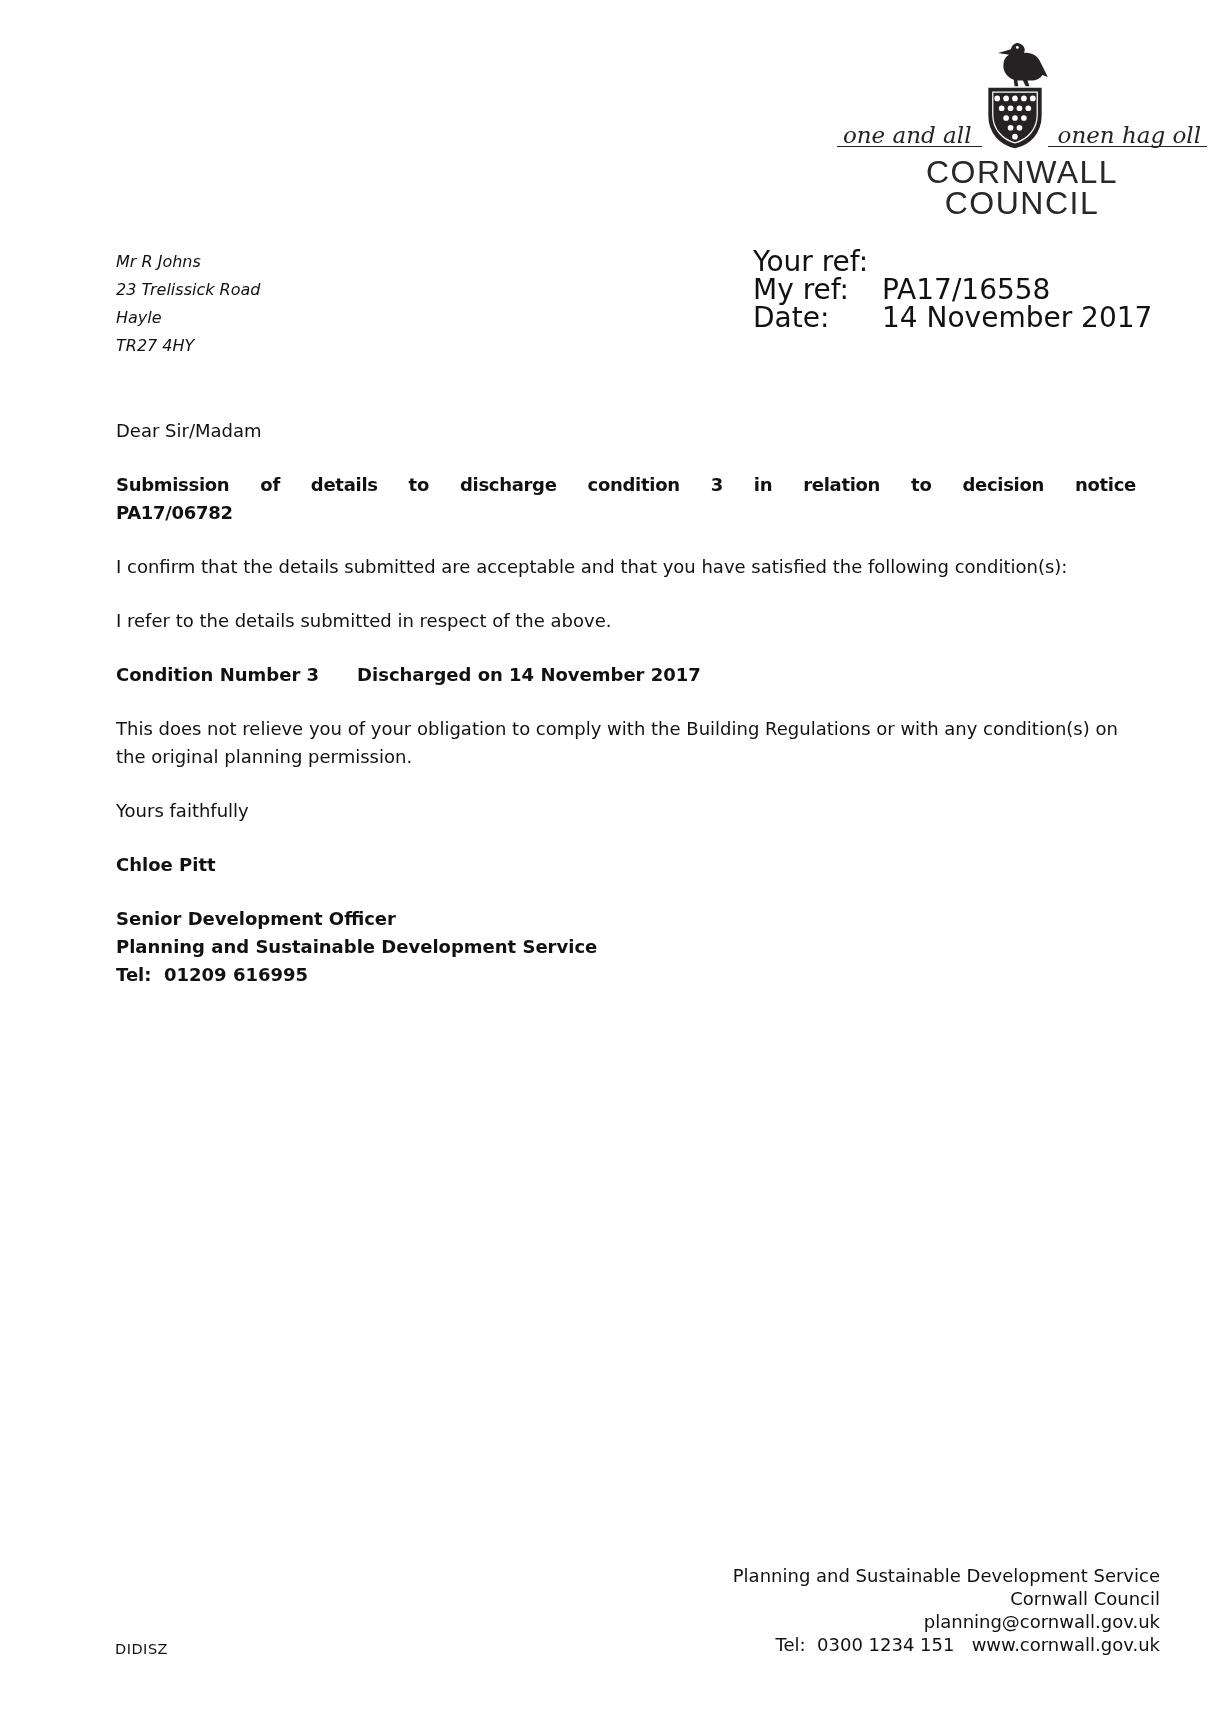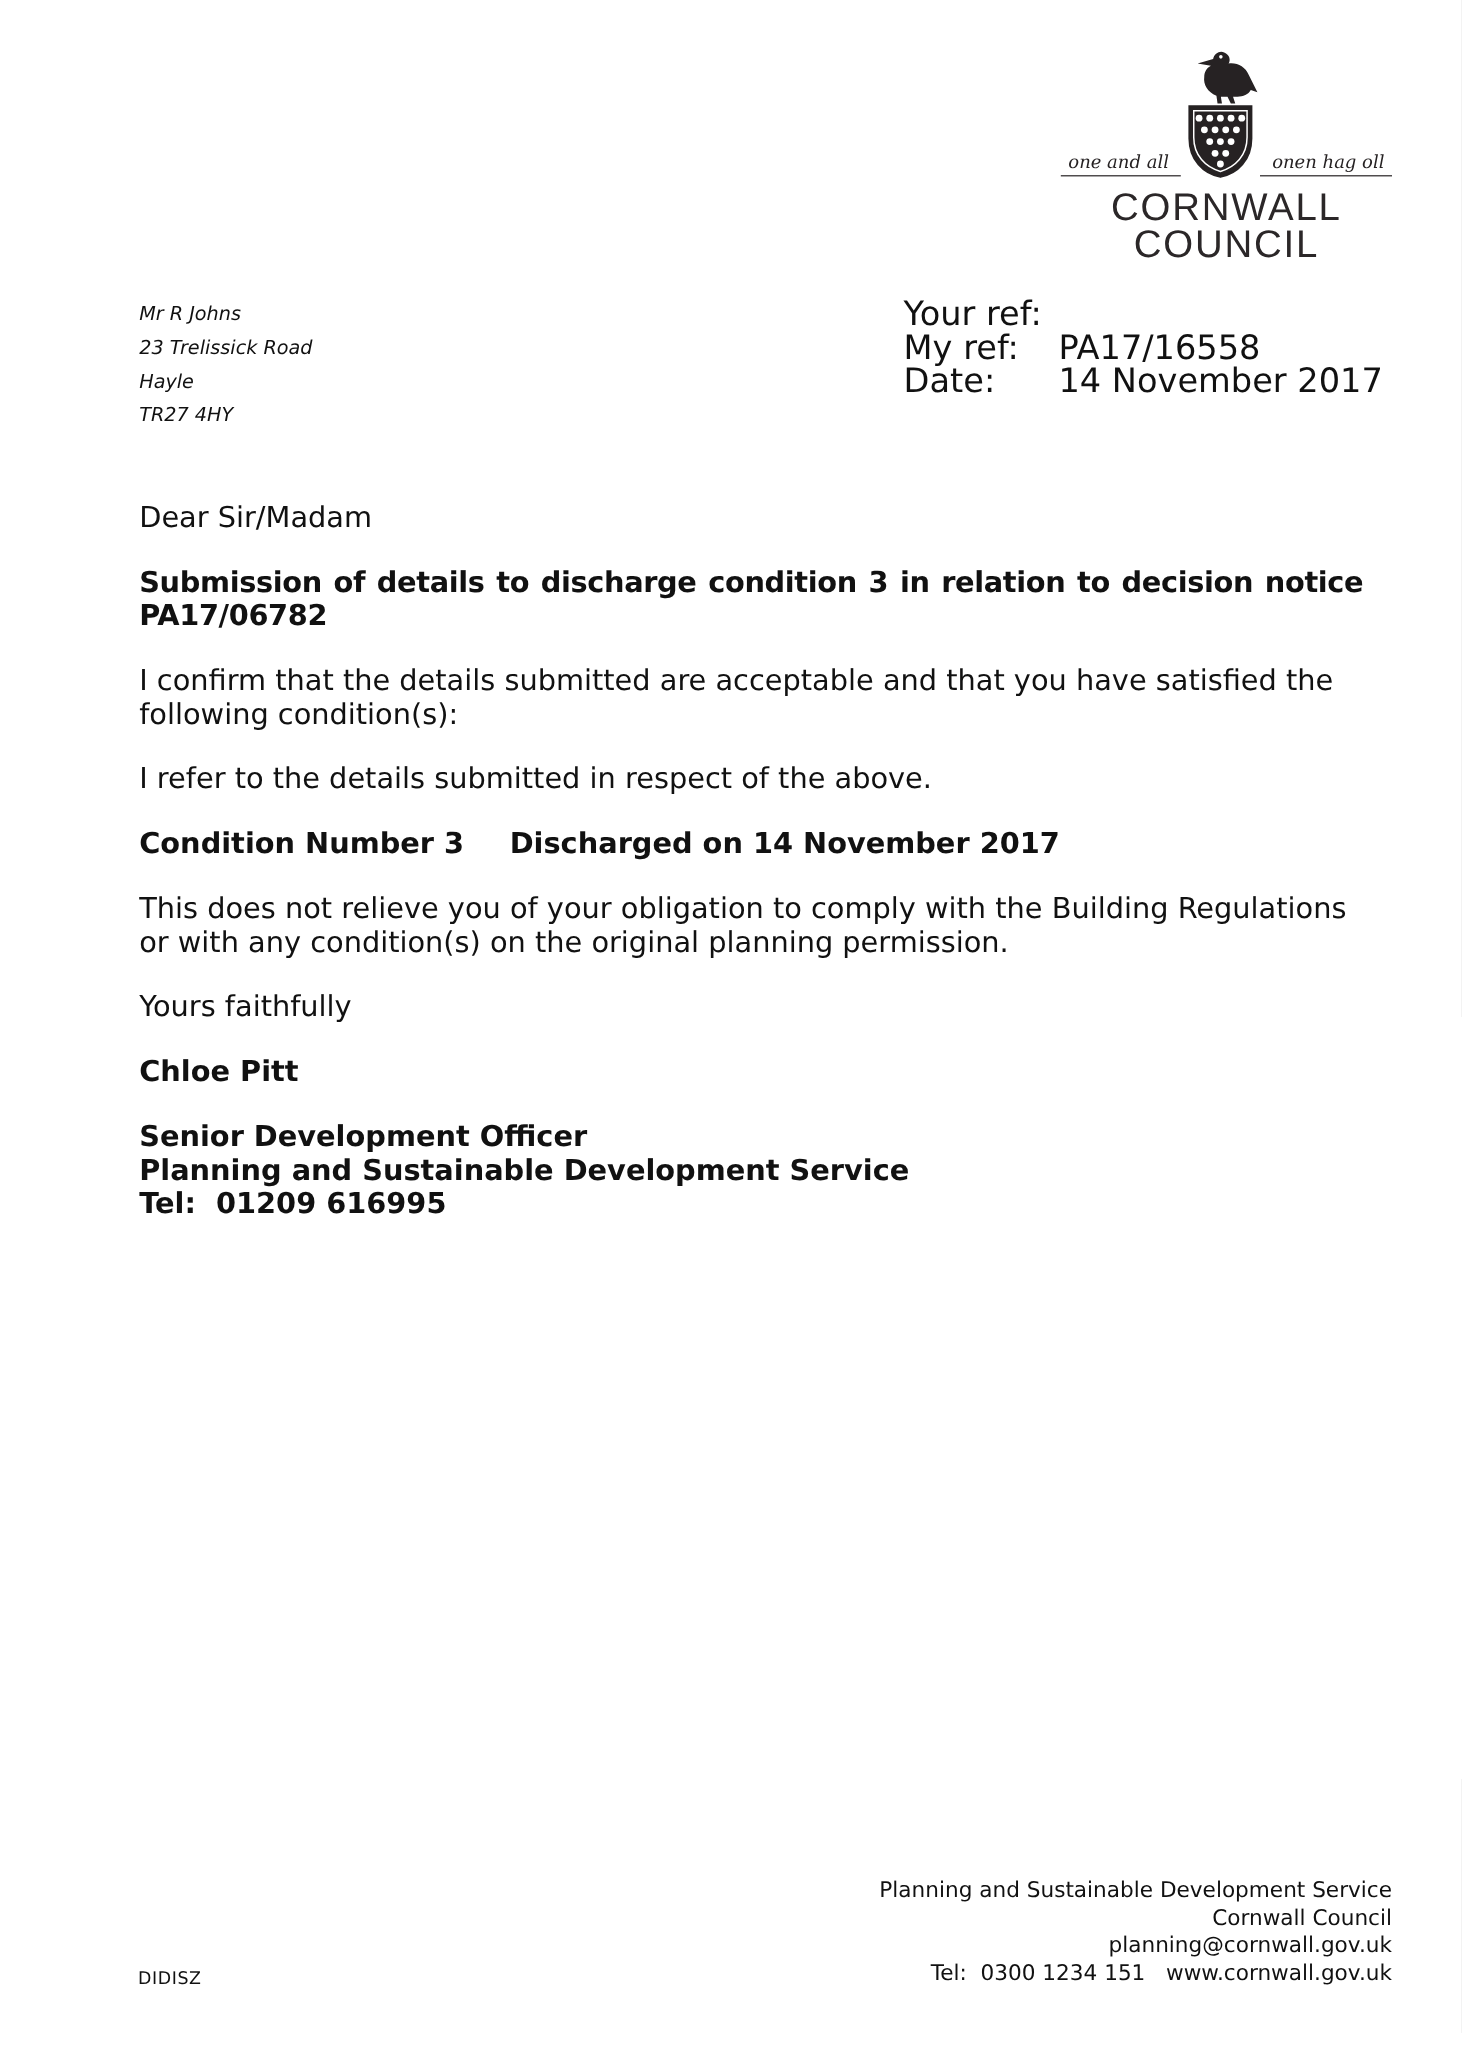--- a/index.html
+++ b/index.html
@@ -26,21 +26,21 @@
     color: #262223;
   }
   .crest-row {
     display: flex;
     align-items: flex-end;
     justify-content: center;
   }
   .motto {
     font-family: "DejaVu Serif", "Liberation Serif", serif;
     font-style: italic;
-    font-size: 15px;
+    font-size: 23px;
     line-height: 20px;
     border-bottom: 1px solid #262223;
     padding-bottom: 1px;
     margin-bottom: 3px;
     white-space: nowrap;
   }
   .motto-left  { padding-left: 6px;  padding-right: 10px; }
   .motto-right { padding-right: 6px; padding-left: 10px; }
   .chough { display: block; margin-bottom: -2px; }
   .shield-wrap { margin: 0 2px; display: flex; flex-direction: column; align-items: center; }
@@ -72,21 +72,21 @@
   }
   .ref-row { display: flex; }
   .ref-label { width: 129px; flex: 0 0 129px; }
 
   
   .letter-body {
     position: absolute;
     top: 417px;
     left: 116px;
     width: 1020px;
-    font-size: 24px;
+    font-size: 18px;
     line-height: 28px;
   }
   .letter-body p { margin: 0 0 26px 0; }
   .bold { font-weight: 700; }
   .subject { margin: 0 0 26px 0; font-weight: 700; letter-spacing: -0.3px; }
   .subject-l1 {
     display: block;
     text-align: justify;
     text-align-last: justify;
     word-spacing: -1px;

